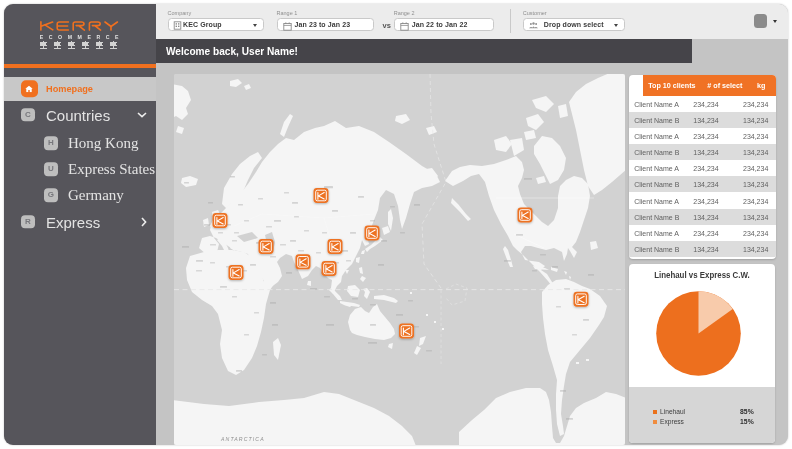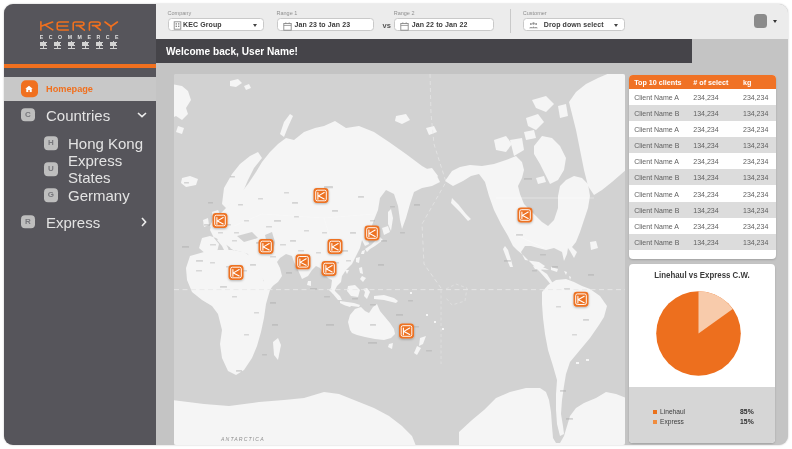--- a/index.html
+++ b/index.html
@@ -17,40 +17,40 @@
  linear-gradient(#d2d2d2,#d2d2d2) 3.2px 0/1px 7.4px no-repeat,
  linear-gradient(#d2d2d2,#d2d2d2) 0.5px 1.8px/6.4px 3px no-repeat border-box,
  linear-gradient(#56555b,#56555b) 1.3px 2.6px/4.8px 1.4px no-repeat;}
 .obar{position:absolute;left:0;top:59.5px;width:152px;height:4px;background:#f0701f;}
 .mi{position:absolute;left:0;width:152px;height:24px;}
 .mi .txt{position:absolute;left:42px;top:50%;transform:translateY(-50%);font-size:15px;color:#e3e3e3;}
 .mi.sel{background:#c8c8c8;}
 .mi.sel .txt{color:#f0701f;font-weight:bold;font-size:9.2px;}
 .sq{position:absolute;left:17px;top:50%;transform:translateY(-50%);width:13.6px;height:13.6px;border-radius:4px;background:#bebebe;color:#77777c;font-size:8px;font-weight:bold;display:flex;align-items:center;justify-content:center;}
 .sub .sq{left:40px;}
-.sub .txt{left:64px;}
+.sub .txt{left:64px;font-family:Liberation Serif, serif;}
 .homeicon{position:absolute;left:16.5px;top:50%;transform:translateY(-50%);width:17.6px;height:17.6px;border-radius:5px;background:#f0701f;display:flex;align-items:center;justify-content:center;}
 .chev{position:absolute;right:9px;top:50%;transform:translateY(-50%);}
 
 .topbar{position:absolute;left:152px;top:0;width:632px;height:34.5px;background:#ececec;}
 .flabel{position:absolute;top:5.5px;font-size:5.5px;color:#8f8f8f;}
 .fbox{position:absolute;top:14px;height:12.8px;background:#fff;border:1px solid #c9c9c9;border-radius:3.5px;display:flex;align-items:center;font-size:7px;font-weight:bold;color:#3a3a3a;letter-spacing:.1px;}
 .caret{width:0;height:0;border-left:2.8px solid transparent;border-right:2.8px solid transparent;border-top:3.4px solid #444;position:absolute;right:6px;top:5px;}
 .vs{position:absolute;left:226.5px;top:17px;font-size:7.5px;font-weight:bold;color:#555;}
 .vdiv{position:absolute;left:354px;top:5px;width:1px;height:24px;background:#c9c9c9;}
 .avatar{position:absolute;left:597.5px;top:10px;width:13.5px;height:13.5px;border-radius:3.5px;background:#8b8b8b;}
 .avcaret{position:absolute;left:616.5px;top:15.5px;width:0;height:0;border-left:2.8px solid transparent;border-right:2.8px solid transparent;border-top:3.4px solid #333;}
 
 .welcome{position:absolute;left:152px;top:34.5px;width:536px;height:24.5px;background:#454449;color:#fff;font-size:11px;font-weight:bold;line-height:24.5px;padding-left:9.7px;transform-origin:left center;}
 .welcome span{display:inline-block;transform:scaleX(.92);transform-origin:left center;}
 
 .map{position:absolute;left:170px;top:69.5px;width:451px;height:371.5px;background:#d2d2d2;border-radius:2px;overflow:hidden;}
 
 .tcard{position:absolute;left:624.7px;top:70.9px;width:147.2px;height:184.5px;background:#fff;border-radius:4px;box-shadow:0 1px 2px rgba(0,0,0,.18);overflow:hidden;}
-.thead{height:14px;background:#f07225;color:#fff;font-size:7.2px;font-weight:bold;position:relative;}
+.thead{height:21px;background:#f07225;color:#fff;font-size:7.2px;font-weight:bold;position:relative;margin-left:14px;}
 .trow{height:16.1px;font-size:7px;color:#5f5f5f;position:relative;}
 .trow.g{background:#dcdcdc;}
 .c1{position:absolute;left:5.5px;top:50%;transform:translateY(-50%);}
 .c2{position:absolute;left:64.6px;top:50%;transform:translateY(-50%);}
 .c3{position:absolute;left:114.3px;top:50%;transform:translateY(-50%);}
 .pcard{position:absolute;left:625.1px;top:259.5px;width:145.9px;height:179px;background:#fff;border-radius:4px;box-shadow:0 1px 2px rgba(0,0,0,.18);overflow:hidden;}
 .ptitle{position:absolute;left:0;top:5.8px;width:100%;text-align:center;font-size:9.5px;font-weight:bold;color:#3a3a3a;transform:scaleX(.83);transform-origin:center;white-space:nowrap;}
 .legend{position:absolute;left:0;bottom:0;width:100%;height:55.7px;background:#d6d6d6;}
 .lrow{position:absolute;left:23.7px;right:21.3px;height:6px;}
 .lrow .sqr{position:absolute;left:0;top:0.5px;width:4.6px;height:4.6px;}

